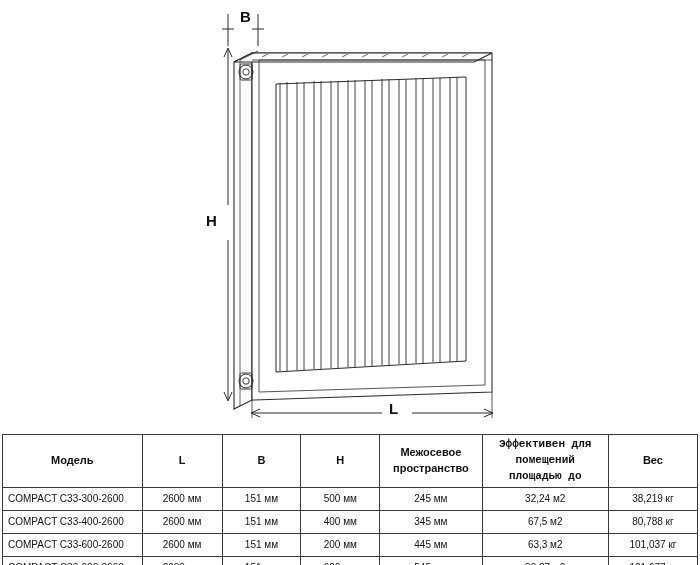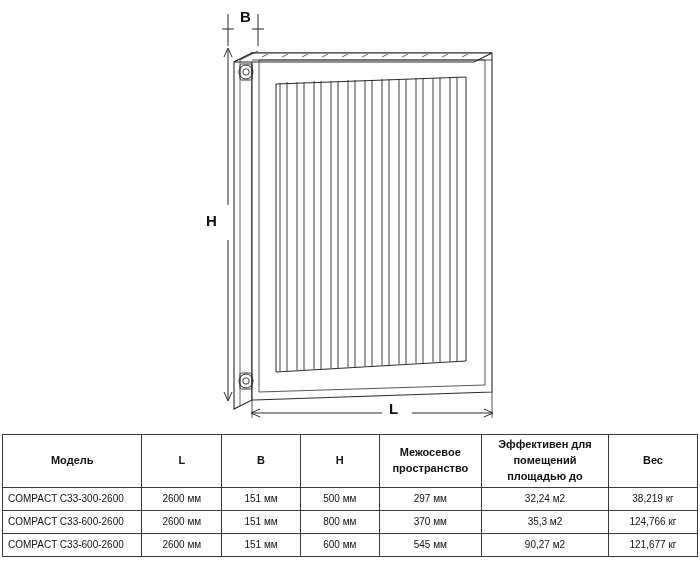--- a/index.html
+++ b/index.html
@@ -64,21 +64,21 @@
   }
   #spec-table tbody td.model {
     text-align: left;
     padding-left: 5px;
   }
   .col-model { width: 152px; }
   .col-l     { width: 85px; }
   .col-b     { width: 85px; }
   .col-h     { width: 85px; }
   .col-axis  { width: 100px; margin-left: 36px; }
-  .col-eff   { width: 132px; }
+  .col-eff   { width: 132px; font-family: Liberation Mono, monospace; }
   .col-w     { width: 93px; }
 </style>
 </head>
 <body>
 
 <div id="diagram">
 
   <svg width="700" height="435" viewBox="0 0 700 435">
     <g fill="none" stroke="#2b2b2b" stroke-width="1.1" stroke-linejoin="miter">
 
@@ -197,32 +197,41 @@
         <span>Вес</span>
       </th>
     </tr>
   </thead>
   <tbody>
     <tr>
       <td class="model">COMPACT C33-300-2600</td>
       <td>2600 мм</td>
       <td>151 мм</td>
       <td>500 мм</td>
-      <td>297 мм</td>
+      <td>245 мм</td>
       <td>32,24 м2</td>
       <td>38,219 кг</td>
     </tr>
     <tr>
+      <td class="model">COMPACT C33-400-2600</td>
+      <td>2600 мм</td>
+      <td>151 мм</td>
+      <td>400 мм</td>
+      <td>345 мм</td>
+      <td>67,5 м2</td>
+      <td>80,788 кг</td>
+    </tr>
+    <tr>
       <td class="model">COMPACT C33-600-2600</td>
       <td>2600 мм</td>
       <td>151 мм</td>
-      <td>800 мм</td>
-      <td>370 мм</td>
-      <td>35,3 м2</td>
-      <td>124,766 кг</td>
+      <td>200 мм</td>
+      <td>445 мм</td>
+      <td>63,3 м2</td>
+      <td>101,037 кг</td>
     </tr>
     <tr>
       <td class="model">COMPACT C33-600-2600</td>
       <td>2600 мм</td>
       <td>151 мм</td>
       <td>600 мм</td>
       <td>545 мм</td>
       <td>90,27 м2</td>
       <td>121,677 кг</td>
     </tr>

